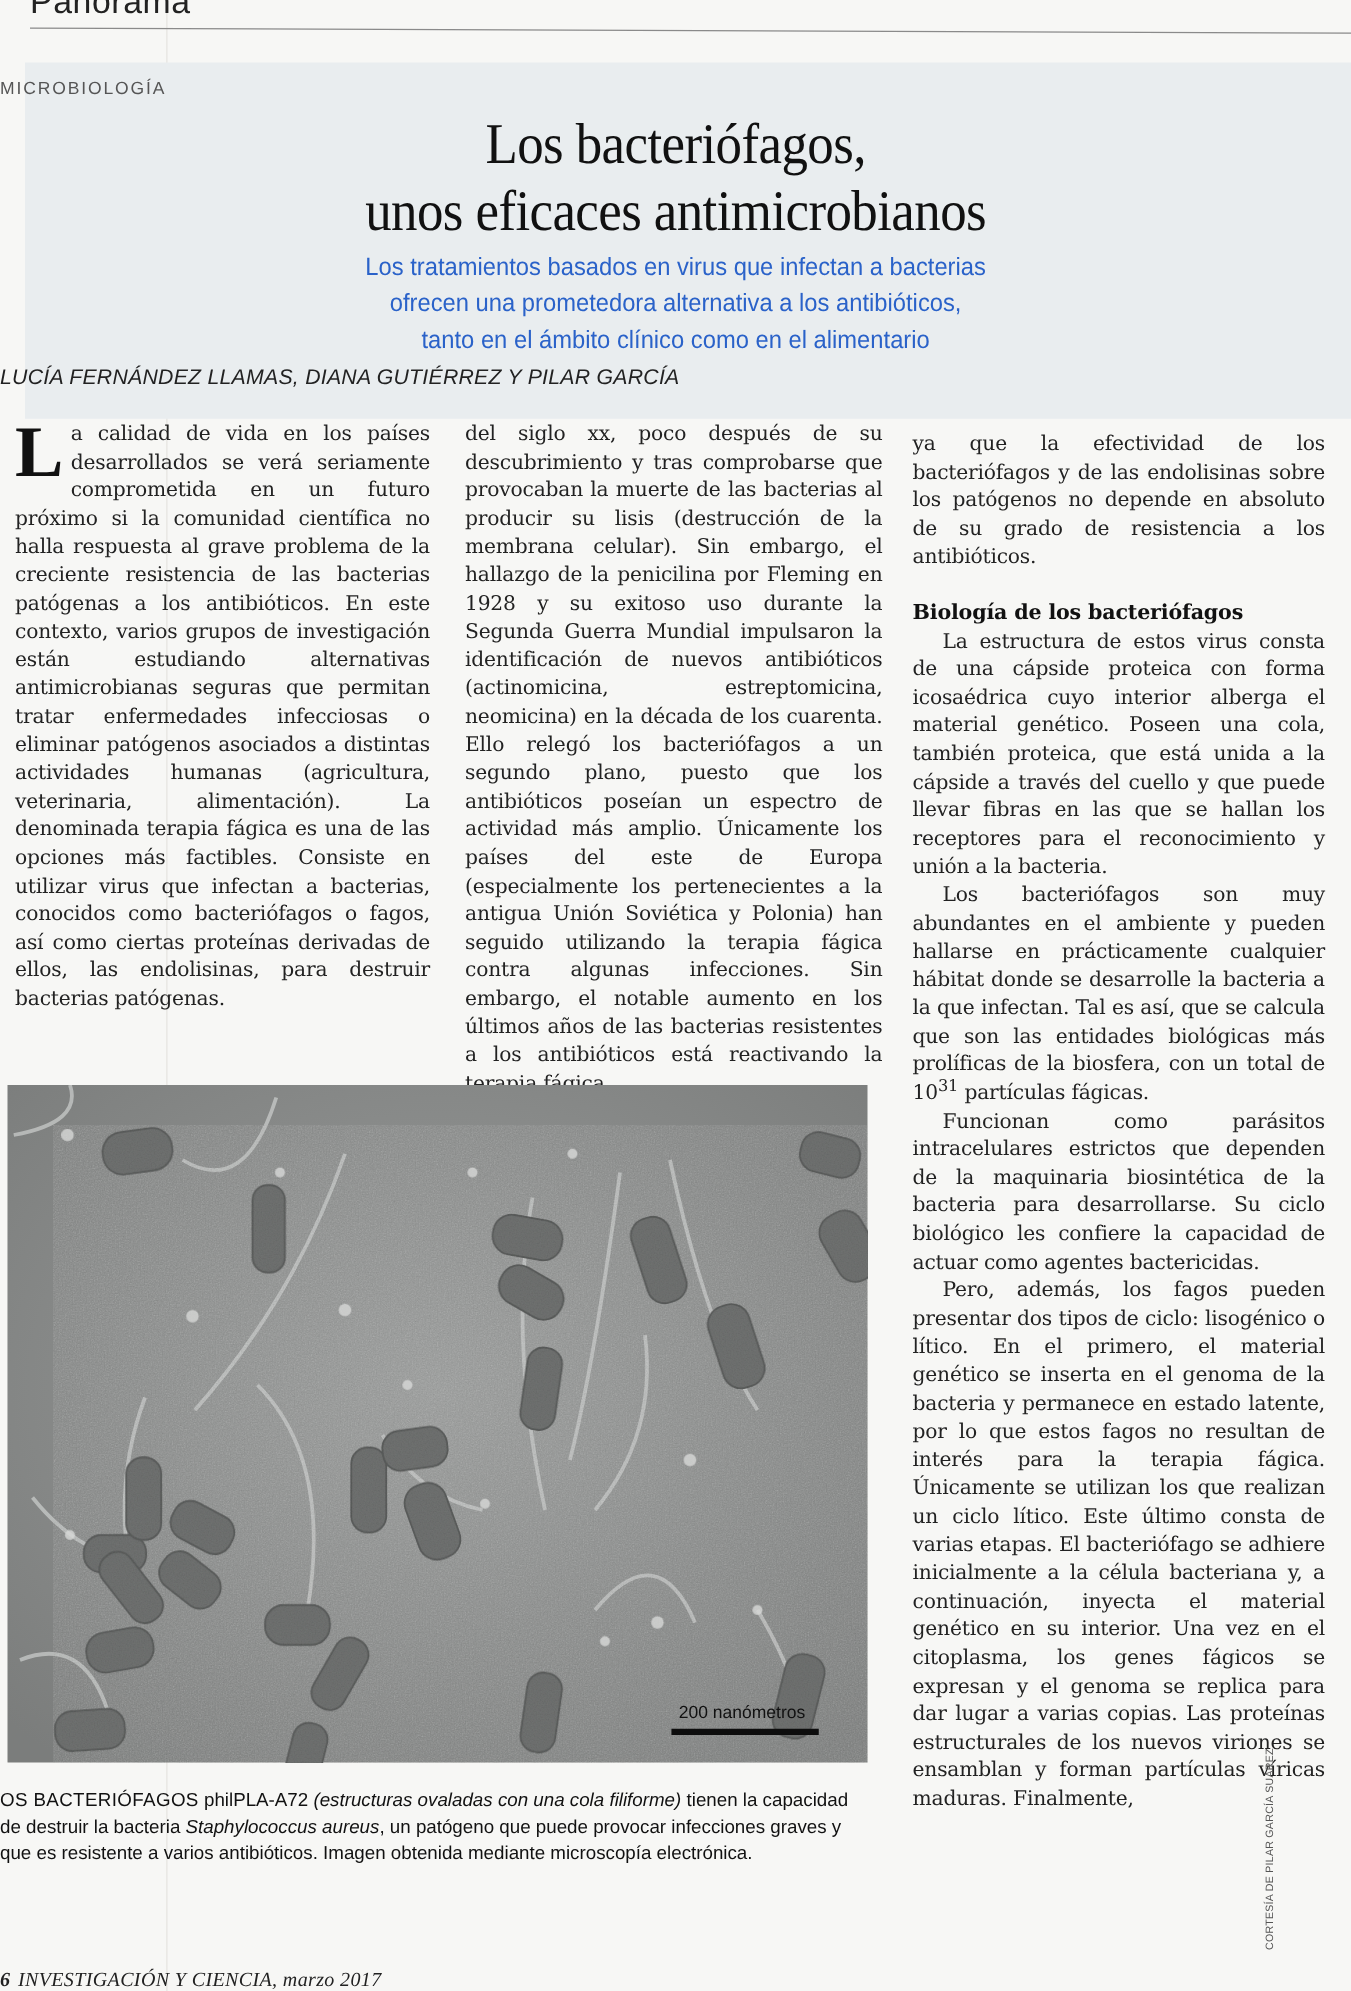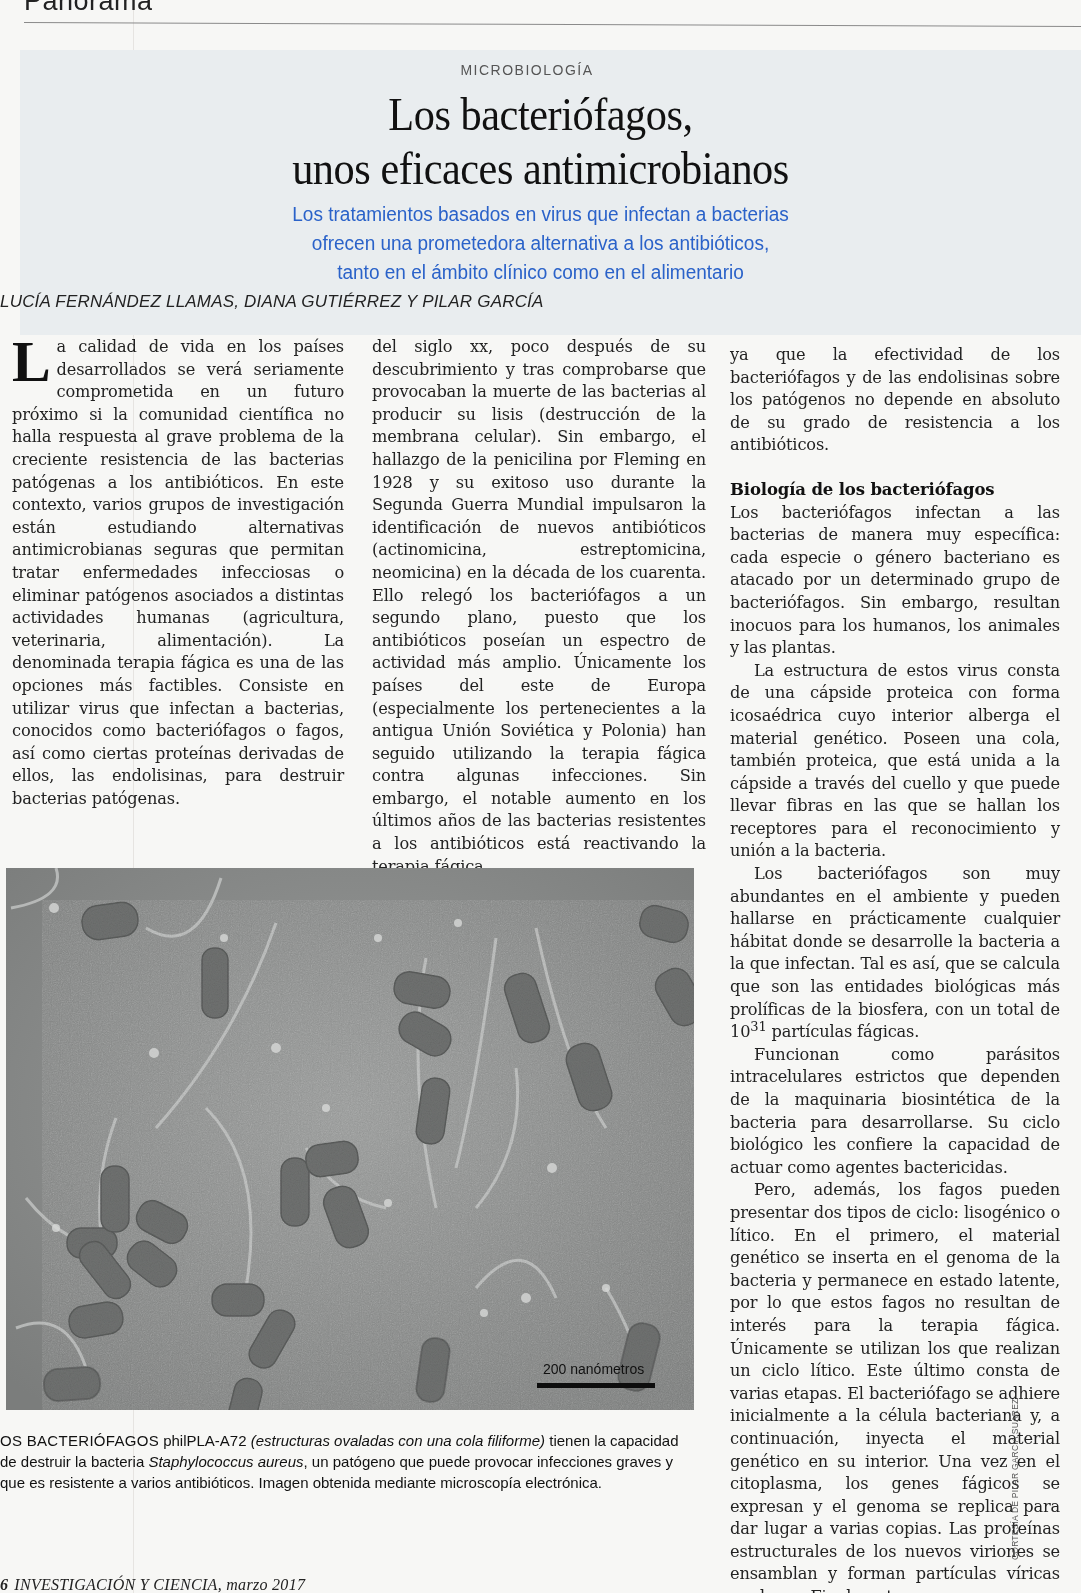--- a/index.html
+++ b/index.html
@@ -19,21 +19,21 @@
     background:#8a8a8a; transform:rotate(0.22deg); transform-origin:left;
   }
   .header-band {
     position:absolute; left:20px; top:50px; width:1061px; height:285px;
     background:#e9edef;
   }
   .gutter-line {
     position:absolute; left:133px; top:0; width:1px; height:1593px; background:#d8d6d0; opacity:.55;
   }
   .kicker {
-    position:absolute; left:0; width:1054px; top:62px; text-align:center;
+    position:absolute; left:0; width:1054px; top:62px; 
     font-family:"Liberation Sans", sans-serif; font-size:14px; letter-spacing:1.5px; color:#555;
   }
   .title {
     position:absolute; left:0; width:1081px; top:88px; text-align:center;
     font-family:"Liberation Serif", serif; font-size:46px; line-height:54px; color:#111;
     transform:scaleX(0.92); letter-spacing:-0.5px;
   }
   .subtitle {
     position:absolute; left:0; width:1081px; top:200px; text-align:center;
     font-family:"Liberation Sans", sans-serif; font-size:20px; line-height:29px; color:#2a62c9;
@@ -114,21 +114,20 @@
   <p><span class="dropcap">L</span><span>a calidad de vida en los países desarrollados se verá seriamente comprometida en un futuro próximo si la comunidad científica no halla respuesta al grave problema de la creciente resistencia de las bacterias patógenas a los antibióticos. En este contexto, varios grupos de investigación están estudiando alternativas antimicrobianas seguras que permitan tratar enfermedades infecciosas o eliminar patógenos asociados a distintas actividades humanas (agricultura, veterinaria, alimentación). La denominada terapia fágica es una de las opciones más factibles. Consiste en utilizar virus que infectan a bacterias, conocidos como bacteriófagos o fagos, así como ciertas proteínas derivadas de ellos, las endolisinas, para destruir bacterias patógenas.</span></p>
 </div>
 
 <div class="col col2">
   <p>del siglo xx, poco después de su descubrimiento y tras comprobarse que provocaban la muerte de las bacterias al producir su lisis (destrucción de la membrana celular). Sin embargo, el hallazgo de la penicilina por Fleming en 1928 y su exitoso uso durante la Segunda Guerra Mundial impulsaron la identificación de nuevos antibióticos (actinomicina, estreptomicina, neomicina) en la década de los cuarenta. Ello relegó los bacteriófagos a un segundo plano, puesto que los antibióticos poseían un espectro de actividad más amplio. Únicamente los países del este de Europa (especialmente los pertenecientes a la antigua Unión Soviética y Polonia) han seguido utilizando la terapia fágica contra algunas infecciones. Sin embargo, el notable aumento en los últimos años de las bacterias resistentes a los antibióticos está reactivando la terapia fágica,</p>
 </div>
 
 <div class="col col3">
   <p>ya que la efectividad de los bacteriófagos y de las endolisinas sobre los patógenos no depende en absoluto de su grado de resistencia a los antibióticos.</p>
   <p class="subhead">Biología de los bacteriófagos</p>
-  <p>Los bacteriófagos infectan a las bacterias de manera muy específica: cada especie o género bacteriano es atacado por un determinado grupo de bacteriófagos. Sin embargo, resultan inocuos para los humanos, los animales y las plantas.</p>
   <p class="indent">La estructura de estos virus consta de una cápside proteica con forma icosaédrica cuyo interior alberga el material genético. Poseen una cola, también proteica, que está unida a la cápside a través del cuello y que puede llevar fibras en las que se hallan los receptores para el reconocimiento y unión a la bacteria.</p>
   <p class="indent"><span>Los bacteriófagos son muy abundantes en el ambiente y pueden hallarse en prácticamente cualquier hábitat donde se desarrolle la bacteria a la que infectan. Tal es así, que se calcula que son las entidades biológicas más prolíficas de la biosfera, con un total de 10</span><sup>31</sup><span> partículas fágicas.</span></p>
   <p class="indent">Funcionan como parásitos intracelulares estrictos que dependen de la maquinaria biosintética de la bacteria para desarrollarse. Su ciclo biológico les confiere la capacidad de actuar como agentes bactericidas.</p>
   <p class="indent">Pero, además, los fagos pueden presentar dos tipos de ciclo: lisogénico o lítico. En el primero, el material genético se inserta en el genoma de la bacteria y permanece en estado latente, por lo que estos fagos no resultan de interés para la terapia fágica. Únicamente se utilizan los que realizan un ciclo lítico. Este último consta de varias etapas. El bacteriófago se adhiere inicialmente a la célula bacteriana y, a continuación, inyecta el material genético en su interior. Una vez en el citoplasma, los genes fágicos se expresan y el genoma se replica para dar lugar a varias copias. Las proteínas estructurales de los nuevos viriones se ensamblan y forman partículas víricas maduras. Finalmente,</p>
 </div>
 
 <div class="figure">
   <svg width="688" height="542" viewBox="0 0 688 542">
     <defs>
       <filter id="grain" x="0" y="0" width="100%" height="100%">

